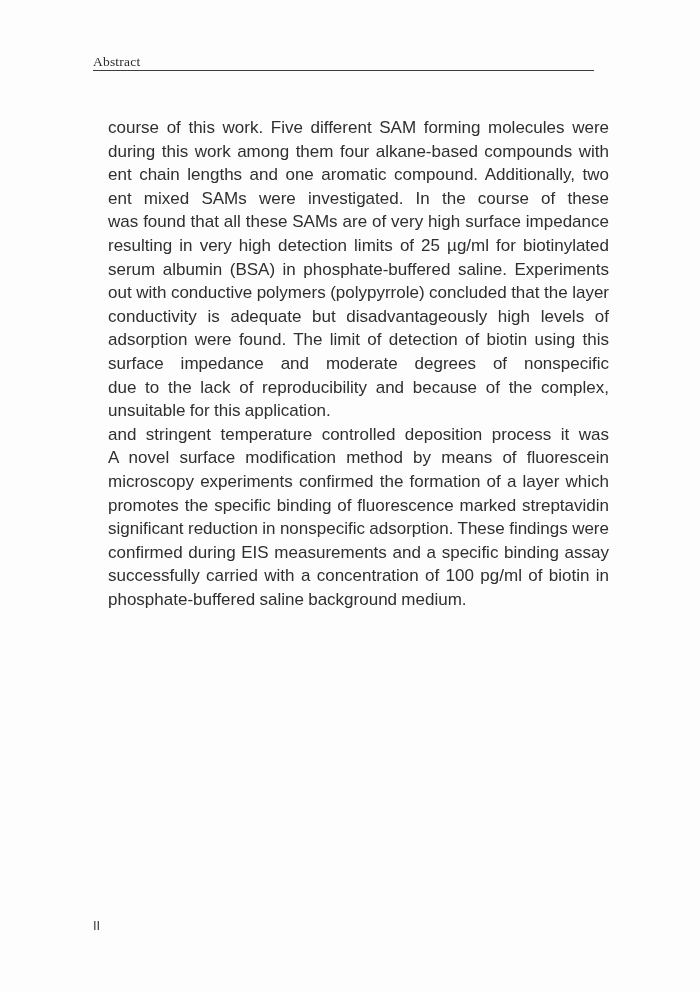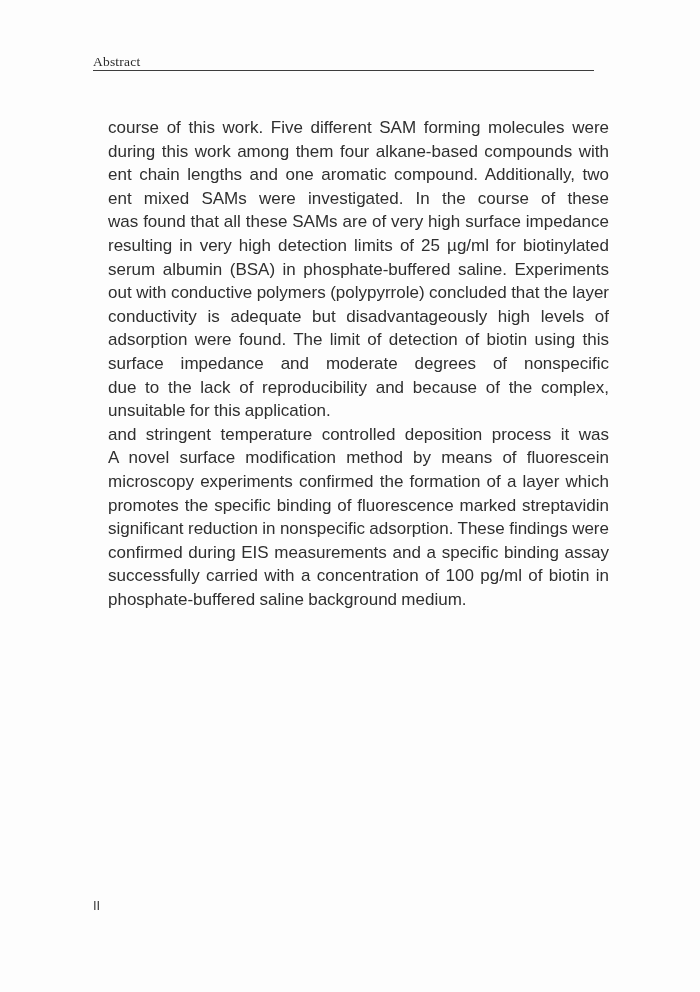--- a/index.html
+++ b/index.html
@@ -42,21 +42,21 @@
     text-align: justify;
     text-align-last: justify;
     white-space: normal;
   }
   .line.last {
     text-align-last: left;
   }
   .footer {
     position: absolute;
     left: 93px;
-    top: 896px;
+    top: 916px;
   }
   .page-number {
     font-size: 13px;
     color: #3a3a3a;
   }
 </style>
 </head>
 <body>
 
 <div class="page">

